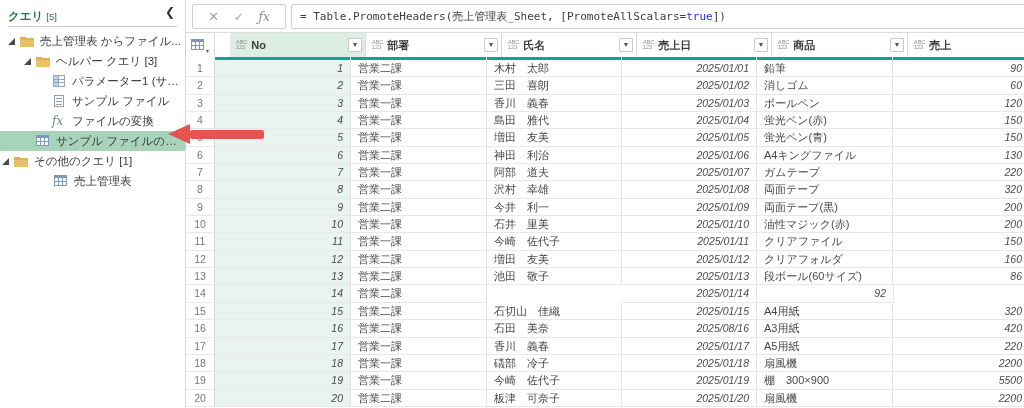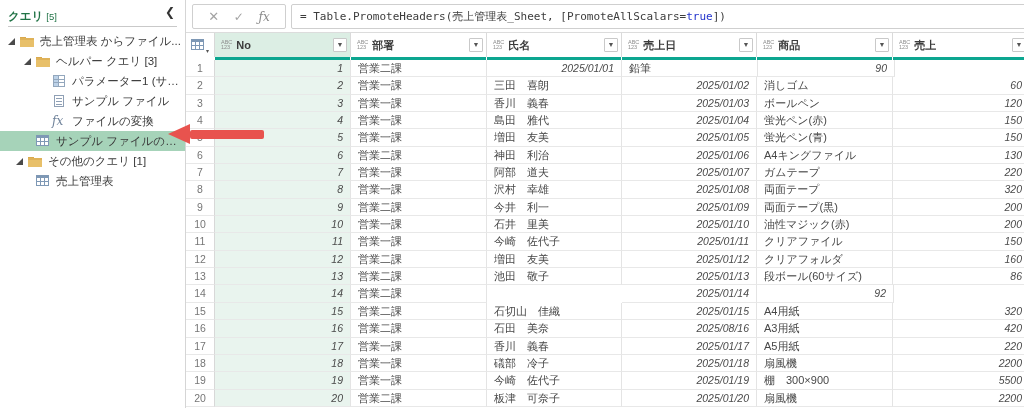--- a/index.html
+++ b/index.html
@@ -160,32 +160,32 @@
             <svg width="14" height="12">
               <rect x="0" y="0" width="13" height="11" fill="#7e98b5"></rect>
               <rect x="1" y="3" width="11" height="7" fill="#fff"></rect>
               <rect x="4" y="3" width="1" height="7" fill="#7e98b5"></rect>
               <rect x="8" y="3" width="1" height="7" fill="#7e98b5"></rect>
               <rect x="1" y="6" width="11" height="1" fill="#7e98b5"></rect>
             </svg>
           </span>
           <span class="tree-label">サンプル ファイルの変換</span>
         </div>
-        <div class="tree-item" style="padding-left: 16px;">
+        <div class="tree-item" style="padding-left: 2px;">
           <span class="expander"></span>
           <span class="tree-ico">
             <svg width="14" height="12">
               <rect x="0" y="2" width="6" height="3" fill="#d9a94e"></rect>
               <rect x="0" y="3" width="14" height="9" fill="#e8c06a"></rect>
               <rect x="0" y="3" width="14" height="2" fill="#dfb258"></rect>
             </svg>
           </span>
           <span class="tree-label">その他のクエリ [1]</span>
         </div>
-        <div class="tree-item" style="padding-left: 24px;">
+        <div class="tree-item" style="padding-left: 42px;">
           <span class="spacer"></span>
           <span class="tree-ico">
             <svg width="14" height="12">
               <rect x="0" y="0" width="13" height="11" fill="#7e98b5"></rect>
               <rect x="1" y="3" width="11" height="7" fill="#fff"></rect>
               <rect x="4" y="3" width="1" height="7" fill="#7e98b5"></rect>
               <rect x="8" y="3" width="1" height="7" fill="#7e98b5"></rect>
               <rect x="1" y="6" width="11" height="1" fill="#7e98b5"></rect>
             </svg>
           </span>
@@ -215,21 +215,21 @@
           <div class="hdr-cell corner" style="width: 29px;">
             <svg width="14" height="12">
               <rect x="0" y="0" width="13" height="11" fill="#7e98b5"></rect>
               <rect x="1" y="3" width="11" height="7" fill="#fff"></rect>
               <rect x="4" y="3" width="1" height="7" fill="#7e98b5"></rect>
               <rect x="8" y="3" width="1" height="7" fill="#7e98b5"></rect>
               <rect x="1" y="6" width="11" height="1" fill="#7e98b5"></rect>
             </svg>
             <span style="font-size: 6px; color: rgb(85, 85, 85); margin-left: 1px; align-self: flex-end; padding-bottom: 3px;">▾</span>
           </div>
-          <div class="hdr-cell sel" style="width: 136px;">
+          <div class="hdr-cell sel" style="width: 136px; margin-left: 15px;">
             <span class="type-badge">
               <span>ABC</span>
               <span>123</span>
             </span>
             <span class="hdr-label">No</span>
             <span class="filter-btn">▼</span>
           </div>
           <div class="hdr-cell" style="width: 136px;">
             <span class="type-badge">
               <span>ABC</span>
@@ -278,20 +278,21 @@
           <div class="q-seg" style="width: 134px; margin-right: 1px;"></div>
           <div class="q-seg" style="width: 134px; margin-right: 1px;"></div>
           <div class="q-seg" style="width: 135px; margin-right: 1px;"></div>
           <div class="q-seg" style="width: 136px; margin-right: 1px;"></div>
         </div>
       <div class="rows" id="rows">
           <div class="data-row">
             <div class="cell gutter" style="width: 29px;">1</div>
             <div class="cell num selcol" style="width: 136px;">1</div>
             <div class="cell" style="width: 136px;">営業二課</div>
+            <div class="cell" style="width: 135px;">木村　太郎</div>
             <div class="cell num" style="width: 135px;">2025/01/01</div>
             <div class="cell" style="width: 136px;">鉛筆</div>
             <div class="cell num" style="width: 137px;">90</div>
           </div>
           <div class="data-row">
             <div class="cell gutter" style="width: 29px;">2</div>
             <div class="cell num selcol" style="width: 136px;">2</div>
             <div class="cell" style="width: 136px;">営業一課</div>
             <div class="cell" style="width: 135px;">三田　喜朗</div>
             <div class="cell num" style="width: 135px;">2025/01/02</div>

